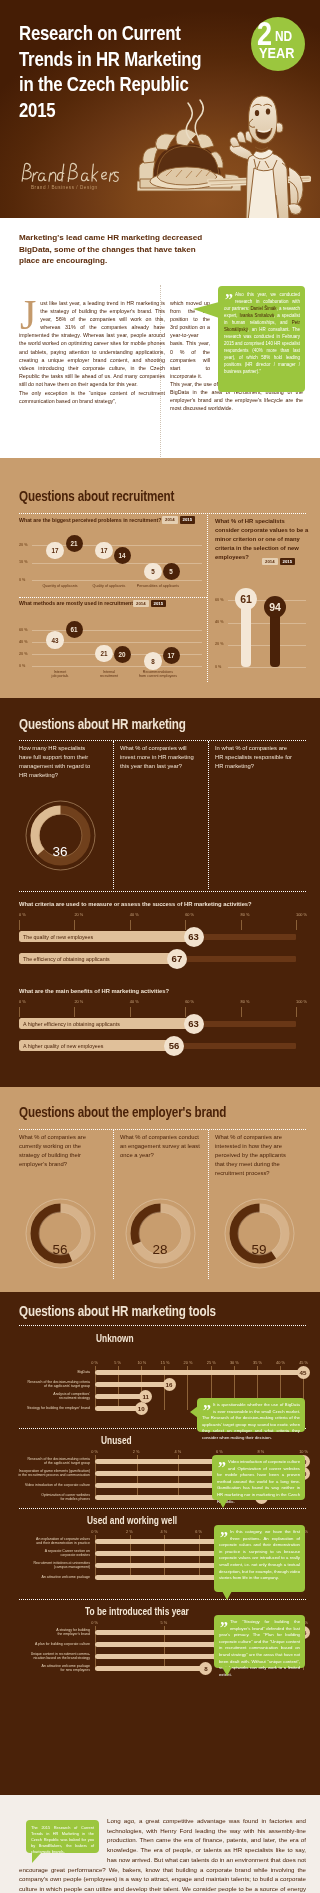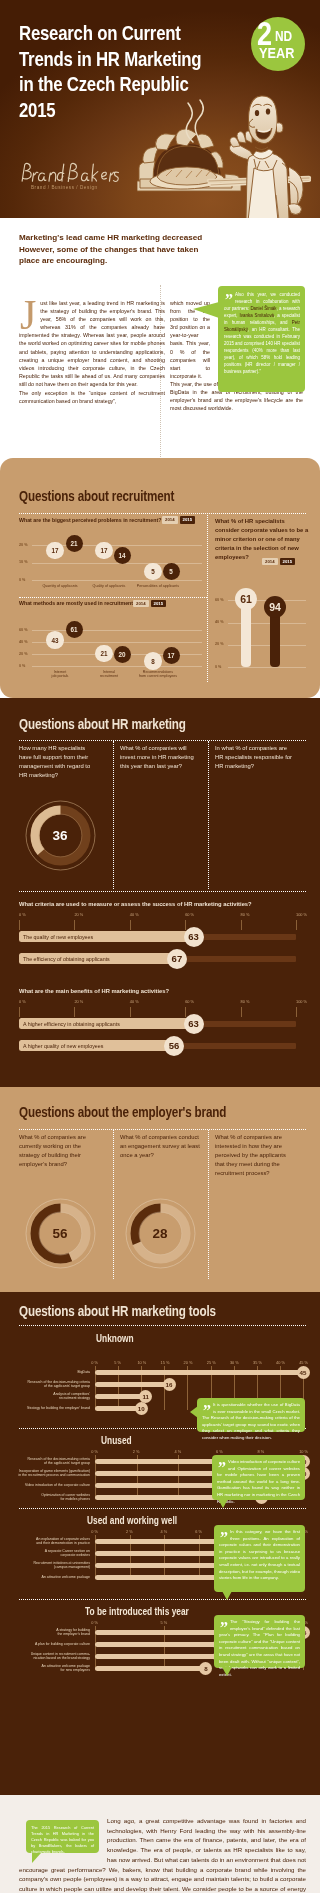--- a/index.html
+++ b/index.html
@@ -70,22 +70,22 @@
 .gl { position:absolute; height:0; border-top:1px solid rgba(255,248,238,0.30); }
 .yl { position:absolute; font-size:3.7px; color:#7E5228; font-weight:bold; }
 .xl { position:absolute; font-size:3.65px; color:#5E3314; text-align:center; line-height:4.4px; }
 
 
 .stem { position:absolute; border-radius:4px; }
 .head { position:absolute; border-radius:50%; display:flex; align-items:center; justify-content:center; font-weight:bold; }
 
 
 .donut { position:absolute; }
-.dval { position:absolute; left:0; top:0; width:100%; height:100%; display:flex; align-items:center; justify-content:center;
-  font-weight:bold; font-size:13.5px; color:#FFFFFF; }
+.dval { position:absolute; left:0; top:16px; width:100%; height:100%; display:flex; align-items:center; justify-content:center;
+  font-weight:normal; font-size:13.5px; color:#FFFFFF; }
 
 
 .track { position:absolute; background:#693716; border-radius:1px; }
 .fill { position:absolute; border-radius:2.5px; }
 .hlab { position:absolute; font-size:5.3px; color:#4A2209; white-space:nowrap; }
 .axl { position:absolute; font-size:3.9px; color:#C8A47C; }
 .catl { position:absolute; font-size:3.5px; line-height:4.3px; color:#EBD8BE; text-align:right; }
 .bend { position:absolute; border-radius:50%; display:flex; align-items:center; justify-content:center; font-weight:bold;
   font-size:5.2px; }
 .grpt { position:absolute; font-family:"Liberation Sans",sans-serif; font-weight:bold;
@@ -224,38 +224,38 @@
         </g>
       </svg>
         </div>
     <div class="logo-sub">Brand / Business / Design</div>
   </div>
 </div>
 
 <div class="intro">
   <div class="lead">
     <div>Marketing's lead came HR marketing decreased</div>
-    <div>However, some of the changes that have taken</div>
+    <div>BigData, some of the changes that have taken</div>
     <div>place are encouraging.</div>
   </div>
   <div class="dv" style="left:160px;top:67px;height:172px;border-color:#CFC2B2;"></div>
   <div class="col colA"><span class="dropcap">J</span><span>ust like last year, a leading trend in HR marketing is the strategy of building the employer's brand. This year, 56% of the companies will work on this, whereas 31% of the companies already have implemented the strategy. Whereas last year, people around the world worked on optimizing career sites for mobile phones and tablets, paying attention to understanding applications, creating a unique employer brand content, and shooting videos introducing their corporate culture, in the Czech Republic the tasks still lie ahead of us. And many companies still do not have them on their agenda for this year.</span></div>
   <div class="col colA2">The only exception is the “unique content of recruitment communication based on brand strategy”,</div>
   <div class="col colB">which moved up from the 8th position to the 3rd position on a year-to-year basis. This year, 0 % of the companies will start to incorporate it.</div>
   <div class="col colC"><span class="shim"></span><span>This year, the use of BigData in the area of recruitment, building of the employer's brand and the employee's lifecycle are the most discussed worldwide.</span></div>
   <div style="position:absolute;left:193px;top:84px;width:0;height:0;border-top:7px solid transparent;border-bottom:9px solid transparent;border-right:26px solid #9BC63E;"></div>
   <div class="cg" style="left:218px;top:68px;width:87px;height:106px;padding:5px 5px 0 6px;">
     <span class="cgq">”</span>
     <div class="cgtext">
       <span>Also this year, we conducted research in collaboration with our partners: </span><span class="hl">Daniel Šimák</span><span>, a research expert, </span><span class="hl">Ivanka Smitalová</span><span>, a specialist in human relationships, and </span><span class="hl">Petr Skonálípský</span><span>, an HR consultant. The research was conducted in February 2015 and comprised 140 HR specialist respondents (40% more than last year), of which 58% hold leading positions (HR director / manager / business partner).”</span>
     </div>
   </div>
 </div>
 
-<div class="sec sec-tan" style="height:240px;border-radius:13px;">
+<div class="sec sec-tan" style="height:240px;">
   <div class="st st-dark" style="left:19px;top:30px;">Questions about recruitment</div>
   <div class="dh-d" style="left:19px;top:55px;width:287px;border-color:#FFFFFF;"></div>
   <div class="dv-d" style="left:207px;top:57px;height:167px;border-color:#FFFFFF;"></div>
   <div class="dh-d" style="left:19px;top:139px;width:188px;border-color:#FFFFFF;"></div>
   <div class="chtitle" style="left:19px;top:58.5px;width:152px;">What are the biggest perceived problems in recruitment?</div>
   <div class="leg" style="left:162px;top:58px;">
     <span class="l14">2014</span>
     <span class="l15">2015</span>
   </div>
   <div class="gl" style="left:32px;top:122.0px;width:170px;"></div>
@@ -394,20 +394,29 @@
     <div class="dval" style="font-size:13.5px;color:#4A2209;">56</div>
   </div>
   <div class="donut" style="left:123.5px;top:109.5px;width:73.0px;height:73.0px;">
     <svg viewBox="0 0 73.0 73.0" width="73.0" height="73.0">
       <circle cx="36.5" cy="36.5" r="34.5" fill="none" stroke="#DCC0A0" stroke-width="0.9" opacity="0.8"></circle>
       <circle cx="36.5" cy="36.5" r="25.5" fill="none" stroke="#D6B28A" stroke-width="9.0"></circle>
       <circle cx="36.5" cy="36.5" r="25.5" fill="none" stroke="#5A2C0C" stroke-width="9.0" stroke-dasharray="49.67 110.55" transform="rotate(-90 36.5 36.5) scale(1,-1) translate(0,-73.0)"></circle>
       <circle cx="36.5" cy="36.5" r="21.4" fill="none" stroke="#DCC0A0" stroke-width="0.7" opacity="0.6"></circle>
     </svg>
     <div class="dval" style="font-size:13.5px;color:#4A2209;">28</div>
+  </div>
+  <div class="donut" style="left:222.5px;top:109.5px;width:73.0px;height:73.0px;">
+    <svg viewBox="0 0 73.0 73.0" width="73.0" height="73.0">
+      <circle cx="36.5" cy="36.5" r="34.5" fill="none" stroke="#DCC0A0" stroke-width="0.9" opacity="0.8"></circle>
+      <circle cx="36.5" cy="36.5" r="25.5" fill="none" stroke="#D6B28A" stroke-width="9.0"></circle>
+      <circle cx="36.5" cy="36.5" r="25.5" fill="none" stroke="#5A2C0C" stroke-width="9.0" stroke-dasharray="94.53 65.69" transform="rotate(-90 36.5 36.5) scale(1,-1) translate(0,-73.0)"></circle>
+      <circle cx="36.5" cy="36.5" r="21.4" fill="none" stroke="#DCC0A0" stroke-width="0.7" opacity="0.6"></circle>
+    </svg>
+    <div class="dval" style="font-size:13.5px;color:#4A2209;">59</div>
   </div>
 </div>
 
 <div class="sec sec-dark" style="height:503px;">
   <div class="st st-light" style="left:19px;top:11px;">Questions about HR marketing tools</div>
   <div class="dh" style="left:19px;top:33px;width:287px;"></div>
   <div class="dh" style="left:19px;top:136px;width:287px;"></div>
   <div class="dh" style="left:19px;top:216px;width:287px;"></div>
   <div class="dh" style="left:19px;top:307px;width:287px;"></div>
   <div class="grpt" style="left:96px;top:41px;">Unknown</div>

